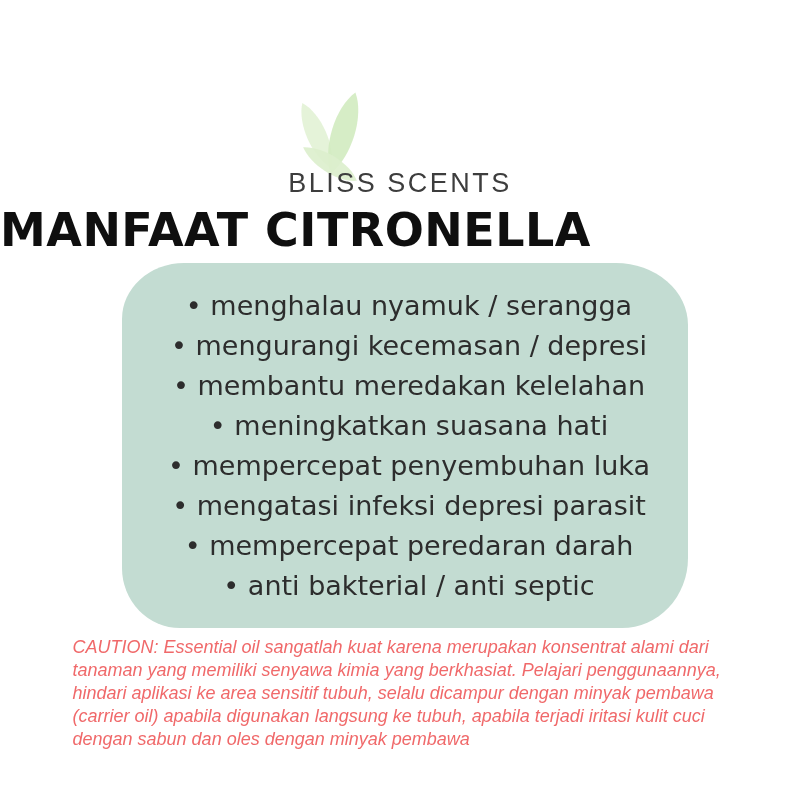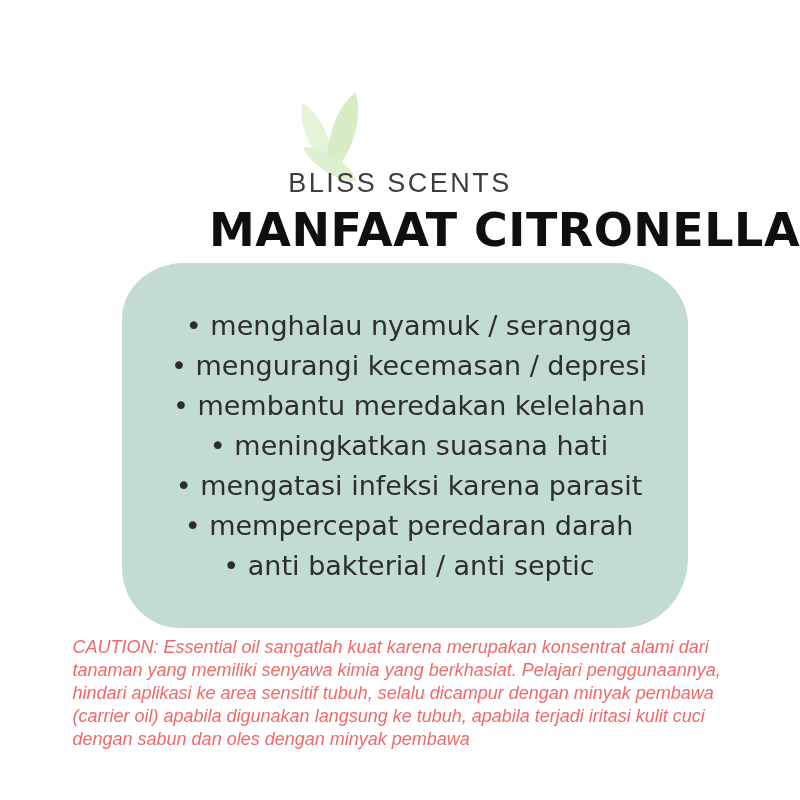--- a/index.html
+++ b/index.html
@@ -35,21 +35,21 @@
     color:#3d3d3d;
     white-space:nowrap;
     margin-top:44px;
   }
 
   
   .title {
     position:absolute;
     top:203px; left:0;
     width:100%;
-    text-align:right;
+    text-align:left;
     font-size:46px;
     font-weight:bold;
     letter-spacing:0.5px;
     color:#0f0f0f;
     white-space:nowrap;
   }
 
   
   .benefits-box {
     position:absolute;
@@ -105,21 +105,22 @@
   </div>
 
   <div class="title">MANFAAT CITRONELLA</div>
 
   <div class="benefits-box" style="background: rgb(195, 220, 210); padding-left: 8px;">
     <ul class="benefits-list">
       <li>• menghalau nyamuk / serangga</li>
       <li>• mengurangi kecemasan / depresi</li>
       <li>• membantu meredakan kelelahan</li>
       <li>• meningkatkan suasana hati</li>
-      <li>• mengatasi infeksi karena parasit</li>
+      <li>• mempercepat penyembuhan luka</li>
+      <li>• mengatasi infeksi depresi parasit</li>
       <li>• mempercepat peredaran darah</li>
       <li>• anti bakterial / anti septic</li>
     </ul>
   </div>
 
   <div class="caution" style="color: rgb(240, 105, 106);">CAUTION: Essential oil sangatlah kuat karena merupakan konsentrat alami dari tanaman yang memiliki senyawa kimia yang berkhasiat. Pelajari penggunaannya, hindari aplikasi ke area sensitif tubuh, selalu dicampur dengan minyak pembawa (carrier oil)  apabila digunakan langsung ke tubuh, apabila terjadi iritasi kulit cuci dengan sabun dan oles dengan minyak pembawa</div>
 
 </div>
 
 </body></html>

